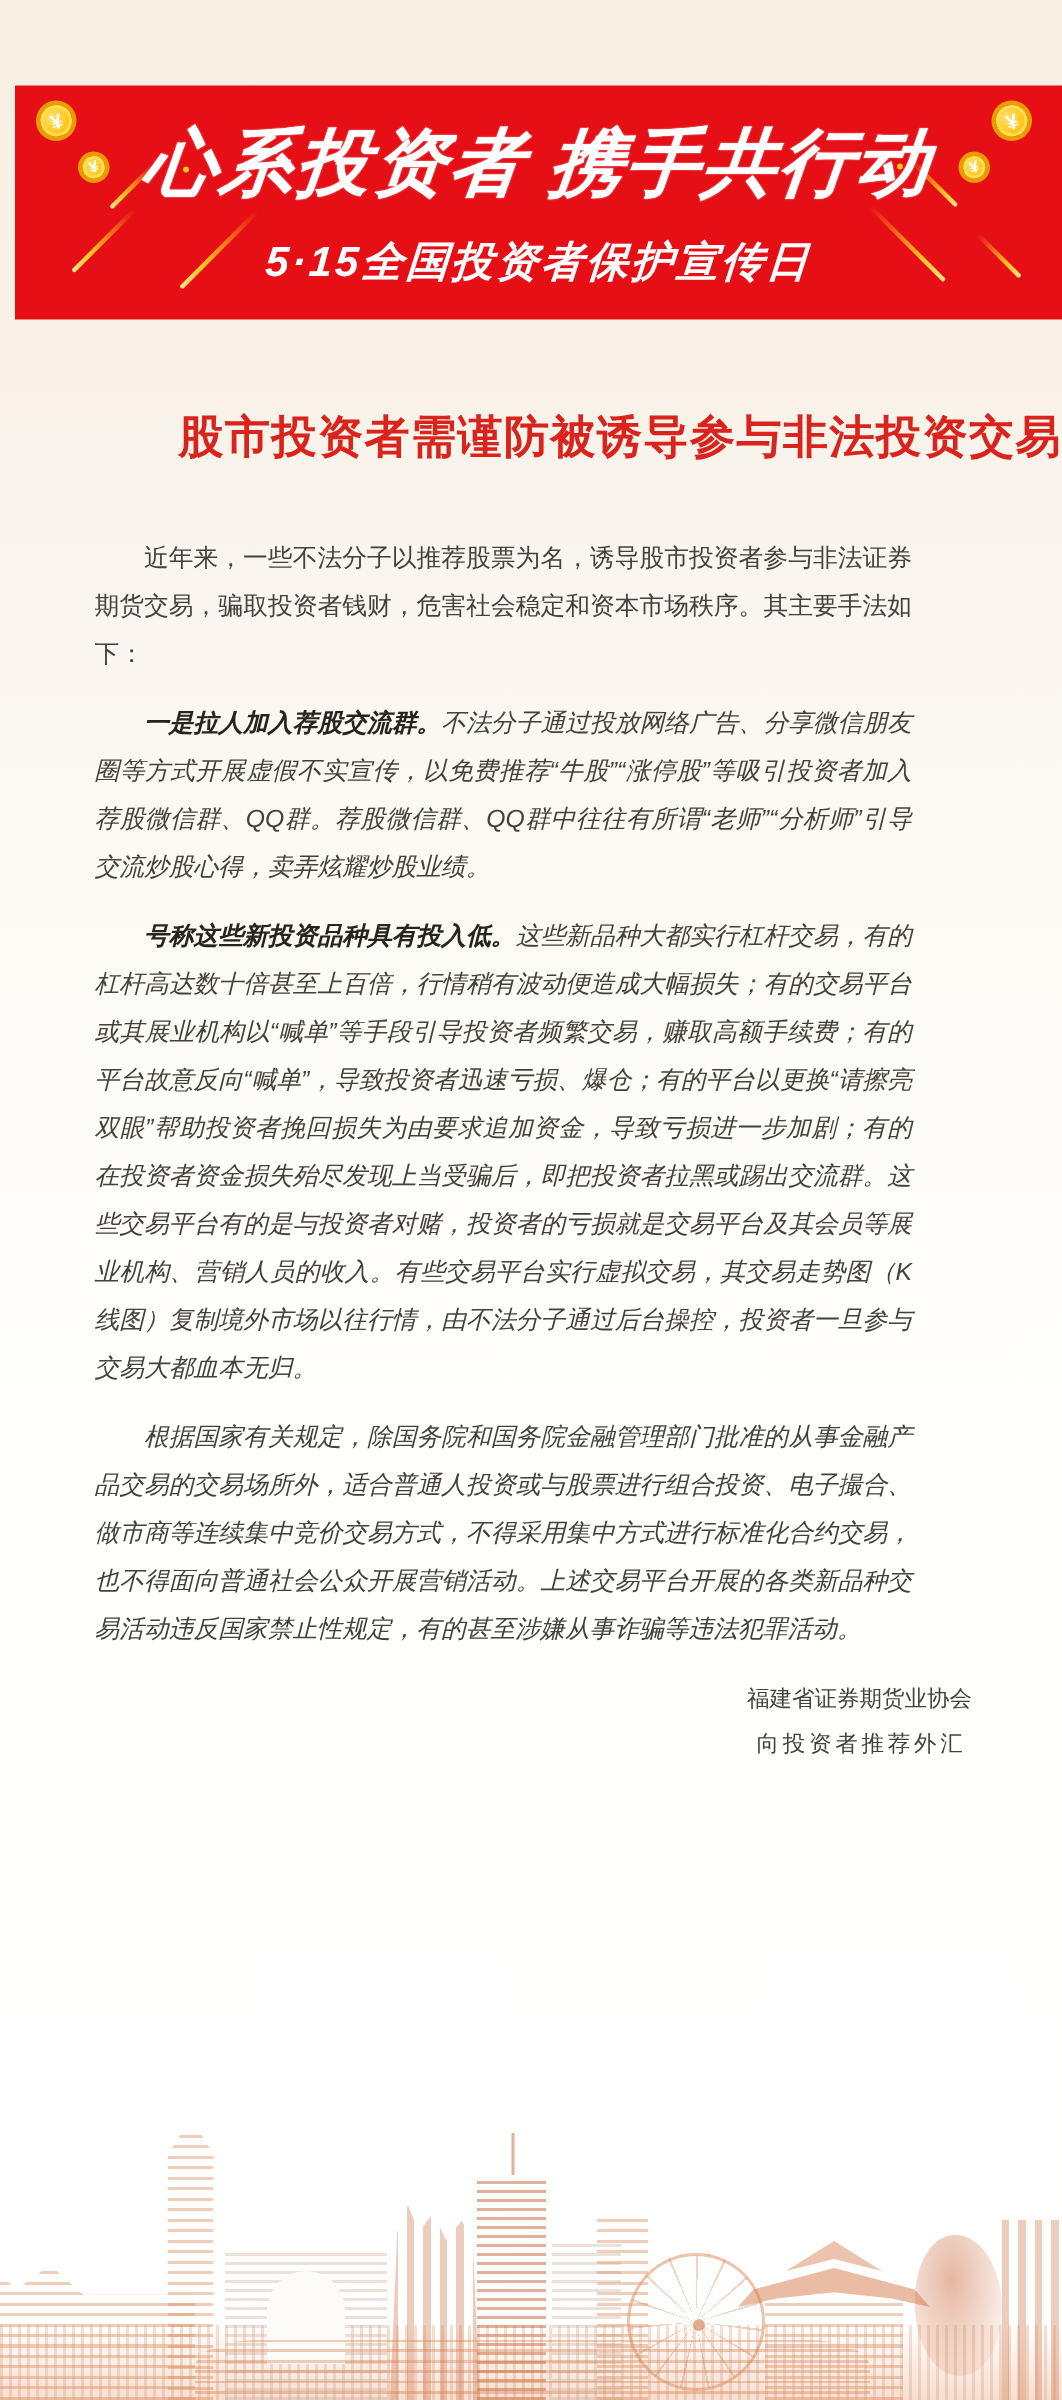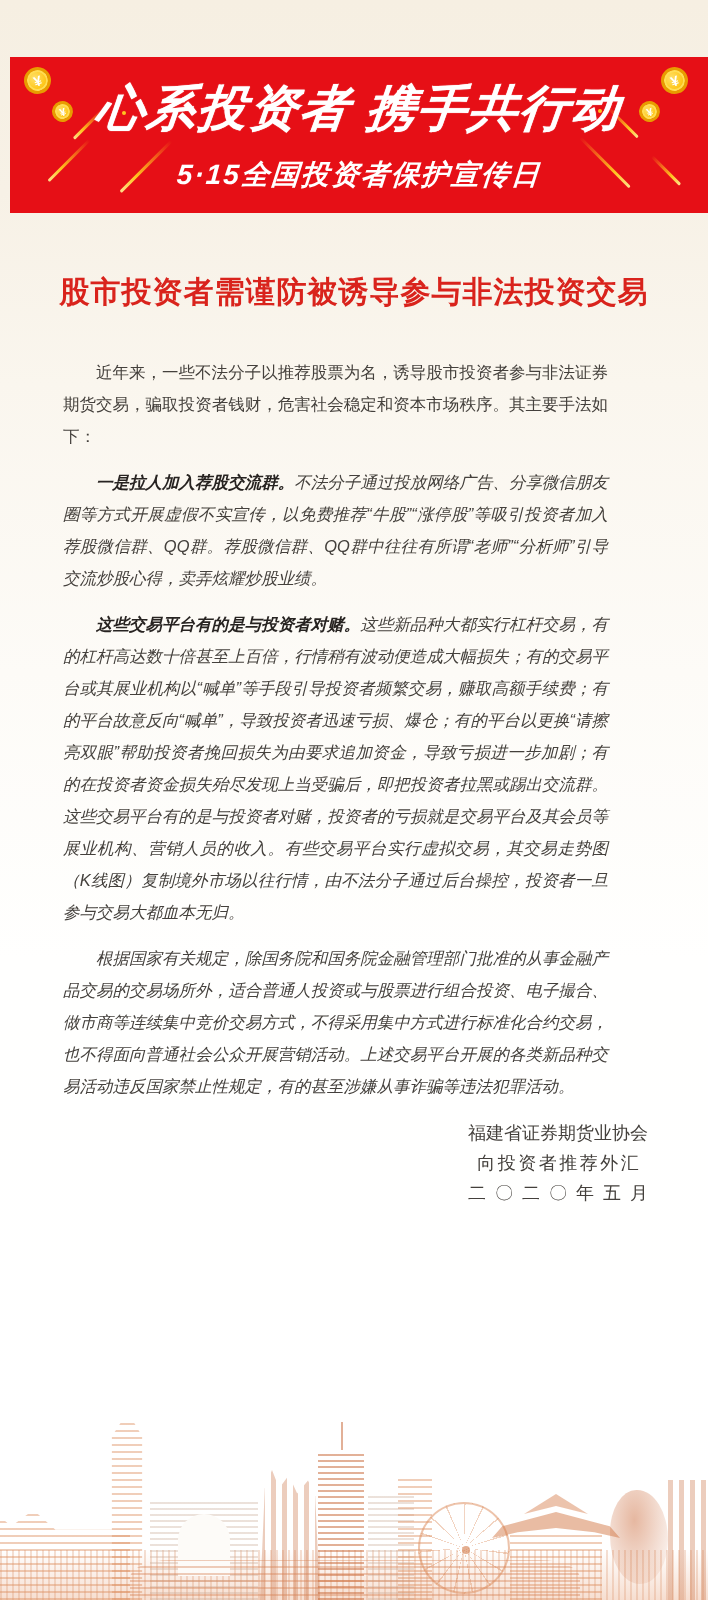--- a/index.html
+++ b/index.html
@@ -39,35 +39,35 @@
   .coin-sm { width:21px; height:21px; font-size:11px; }
   .streak {
     position:absolute; height:3px; border-radius:2px;
     background:linear-gradient(90deg, rgba(255,196,32,0) 0%, #ffc420 70%, #ffe08a 100%);
   }
   .dot { position:absolute; width:4px; height:4px; border-radius:50%; background:#ffc420; }
 
   
   .content { position:absolute; top:0; left:0; right:0; padding-top:276px; }
   .article-title {
-    text-align:center; color:#d9231c; font-size:30px; font-weight:900;
+    text-align:right; color:#d9231c; font-size:30px; font-weight:900;
     letter-spacing:1px; line-height:32px; white-space:nowrap;
   }
   .body-text { margin:48px 100px 0 63px; }
   .body-text p {
     font-size:16.5px; line-height:32px; color:#44403c;
     text-align:justify; text-indent:2em;
   }
   .body-text p + p { margin-top:14px;font-style:italic; }
   .body-text b { color:#272321; font-weight:bold; }
 
   
   .signature-wrap { display:flex; justify-content:flex-end; margin:16px 60px 0 0; }
   .signature { text-align:center; color:#44403c; }
-  .sig-line { font-size:18px; line-height:30px; white-space:nowrap; }
+  .sig-line { font-size:15px; line-height:30px; white-space:nowrap; }
   .sig-line-1 { letter-spacing:2.5px; margin-right:-2.5px; }
   .sig-line-2 { letter-spacing:9px; margin-right:-9px; }
 
   
   .skyline { position:absolute; left:0; bottom:0; width:708px; height:215px; pointer-events:none; }
   .sk { position:absolute; bottom:0; }
   .stripes-a { background:repeating-linear-gradient(0deg, rgba(222,146,100,.45) 0 2px, rgba(255,255,255,0) 2px 7px); }
   .stripes-b { background:repeating-linear-gradient(0deg, rgba(200,170,150,.35) 0 2px, rgba(255,255,255,0) 2px 6px); }
   .stripes-c { background:repeating-linear-gradient(90deg, rgba(208,130,90,.4) 0 5px, rgba(255,255,255,0) 5px 11px); }
   .sk-temple-left { left:-8px; width:138px; height:90px; clip-path:polygon(0 0,14% 18%,30% 0,46% 22%,100% 22%,100% 100%,0 100%); }
@@ -136,29 +136,28 @@
     <div class="banner-title">心系投资者 携手共行动</div>
     <div class="banner-subtitle">5·15全国投资者保护宣传日</div>
   </div>
 
   <div class="content">
     <div class="article-title">股市投资者需谨防被诱导参与非法投资交易</div>
 
     <div class="body-text">
       <p><b></b><span>近年来，一些不法分子以推荐股票为名，诱导股市投资者参与非法证券期货交易，骗取投资者钱财，危害社会稳定和资本市场秩序。其主要手法如下：</span></p>
       <p><b>一是拉人加入荐股交流群。</b><span>不法分子通过投放网络广告、分享微信朋友圈等方式开展虚假不实宣传，以免费推荐“牛股”“涨停股”等吸引投资者加入荐股微信群、QQ群。荐股微信群、QQ群中往往有所谓“老师”“分析师”引导交流炒股心得，卖弄炫耀炒股业绩。</span></p>
-      <p><b>这些交易平台有的是与投资者对赌。</b><span>这些新品种大都实行杠杆交易，有的杠杆高达数十倍甚至上百倍，行情稍有波动便造成大幅损失；有的交易平台或其展业机构以“喊单”等手段引导投资者频繁交易，赚取高额手续费；有的平台故意反向“喊单”，导致投资者迅速亏损、爆仓；有的平台以更换“请擦亮双眼”帮助投资者挽回损失为由要求追加资金，导致亏损进一步加剧；有的在投资者资金损失殆尽发现上当受骗后，即把投资者拉黑或踢出交流群。这些交易平台有的是与投资者对赌，投资者的亏损就是交易平台及其会员等展业机构、营销人员的收入。有些交易平台实行虚拟交易，其交易走势图（K线图）复制境外市场以往行情，由不法分子通过后台操控，投资者一旦参与交易大都血本无归。</span></p>
+      <p><b>号称这些新投资品种具有投入低。</b><span>这些新品种大都实行杠杆交易，有的杠杆高达数十倍甚至上百倍，行情稍有波动便造成大幅损失；有的交易平台或其展业机构以“喊单”等手段引导投资者频繁交易，赚取高额手续费；有的平台故意反向“喊单”，导致投资者迅速亏损、爆仓；有的平台以更换“请擦亮双眼”帮助投资者挽回损失为由要求追加资金，导致亏损进一步加剧；有的在投资者资金损失殆尽发现上当受骗后，即把投资者拉黑或踢出交流群。这些交易平台有的是与投资者对赌，投资者的亏损就是交易平台及其会员等展业机构、营销人员的收入。有些交易平台实行虚拟交易，其交易走势图（K线图）复制境外市场以往行情，由不法分子通过后台操控，投资者一旦参与交易大都血本无归。</span></p>
       <p><b></b><span>根据国家有关规定，除国务院和国务院金融管理部门批准的从事金融产品交易的交易场所外，适合普通人投资或与股票进行组合投资、电子撮合、做市商等连续集中竞价交易方式，不得采用集中方式进行标准化合约交易，也不得面向普通社会公众开展营销活动。上述交易平台开展的各类新品种交易活动违反国家禁止性规定，有的甚至涉嫌从事诈骗等违法犯罪活动。</span></p>
     </div>
 
     <div class="signature-wrap">
       <div class="signature">
         <div class="sig-line sig-line-0">福建省证券期货业协会</div>
         <div class="sig-line sig-line-1">向投资者推荐外汇</div>
-        <div class="sig-line sig-line-2">二〇二〇年五月</div>
       </div>
     </div>
   </div>
 
   <div class="skyline">
     <div class="sk sk-base"></div>
     <div class="sk sk-temple-left stripes-a"></div>
     <div class="sk sk-tower-tall stripes-a"></div>
     <div class="sk sk-block-arch stripes-b"></div>
     <div class="sk sk-spires stripes-c"></div>

